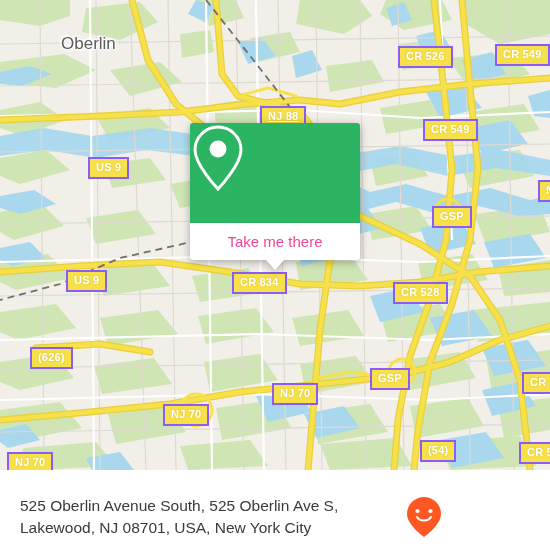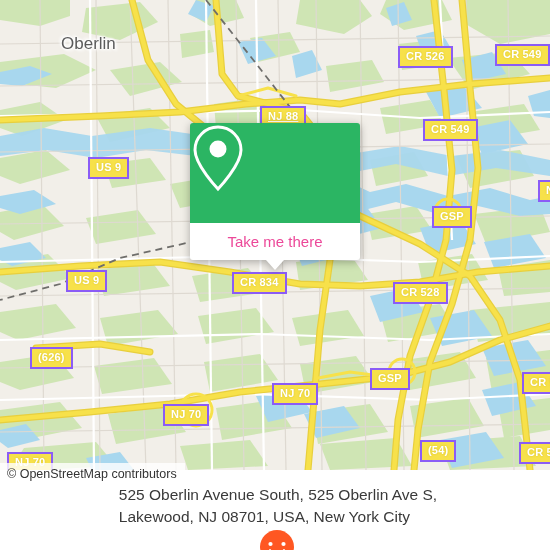--- a/index.html
+++ b/index.html
@@ -89,21 +89,20 @@
   }
 
   
   .footer {
     position: absolute;
     left: 0; top: 484px;
     width: 550px; height: 66px;
     background: #ffffff;
     display: flex; align-items: center;
     padding: 0 14px 0 20px;
-    flex-direction: column;
   }
   .addr {
     flex: 1;
     color: #3a3a3a;
     font-size: 15.5px;
     line-height: 1.42;
     max-width: 385px;
   }
   .brand { display: flex; align-items: center; gap: 2px; }
   .brand-word {
@@ -329,23 +328,20 @@
           <circle cx="28" cy="26" r="8.5" fill="#ffffff"></circle>
         </svg>
       </div>
       <div class="popup-foot">
         <span>Take me there</span>
       </div>
       <div class="popup-tail"></div>
     </div>
   </div>
 
-  <div class="attrib">
-    <span>© OpenStreetMap contributors</span>
-  </div>
 
   <div class="footer-sep"></div>
   <div class="footer">
     <div class="addr">
       <div>525 Oberlin Avenue South, 525 Oberlin Ave S,</div>
       <div>Lakewood, NJ 08701, USA, New York City</div>
     </div>
     <div class="brand">
       <svg width="40" height="44" viewBox="0 0 40 44">
         <path d="M19 2 C9.6 2 2 9.6 2 19 C2 30 19 42 19 42 C19 42 36 30 36 19 C36 9.6 28.4 2 19 2 Z" fill="#ff5722"></path>

